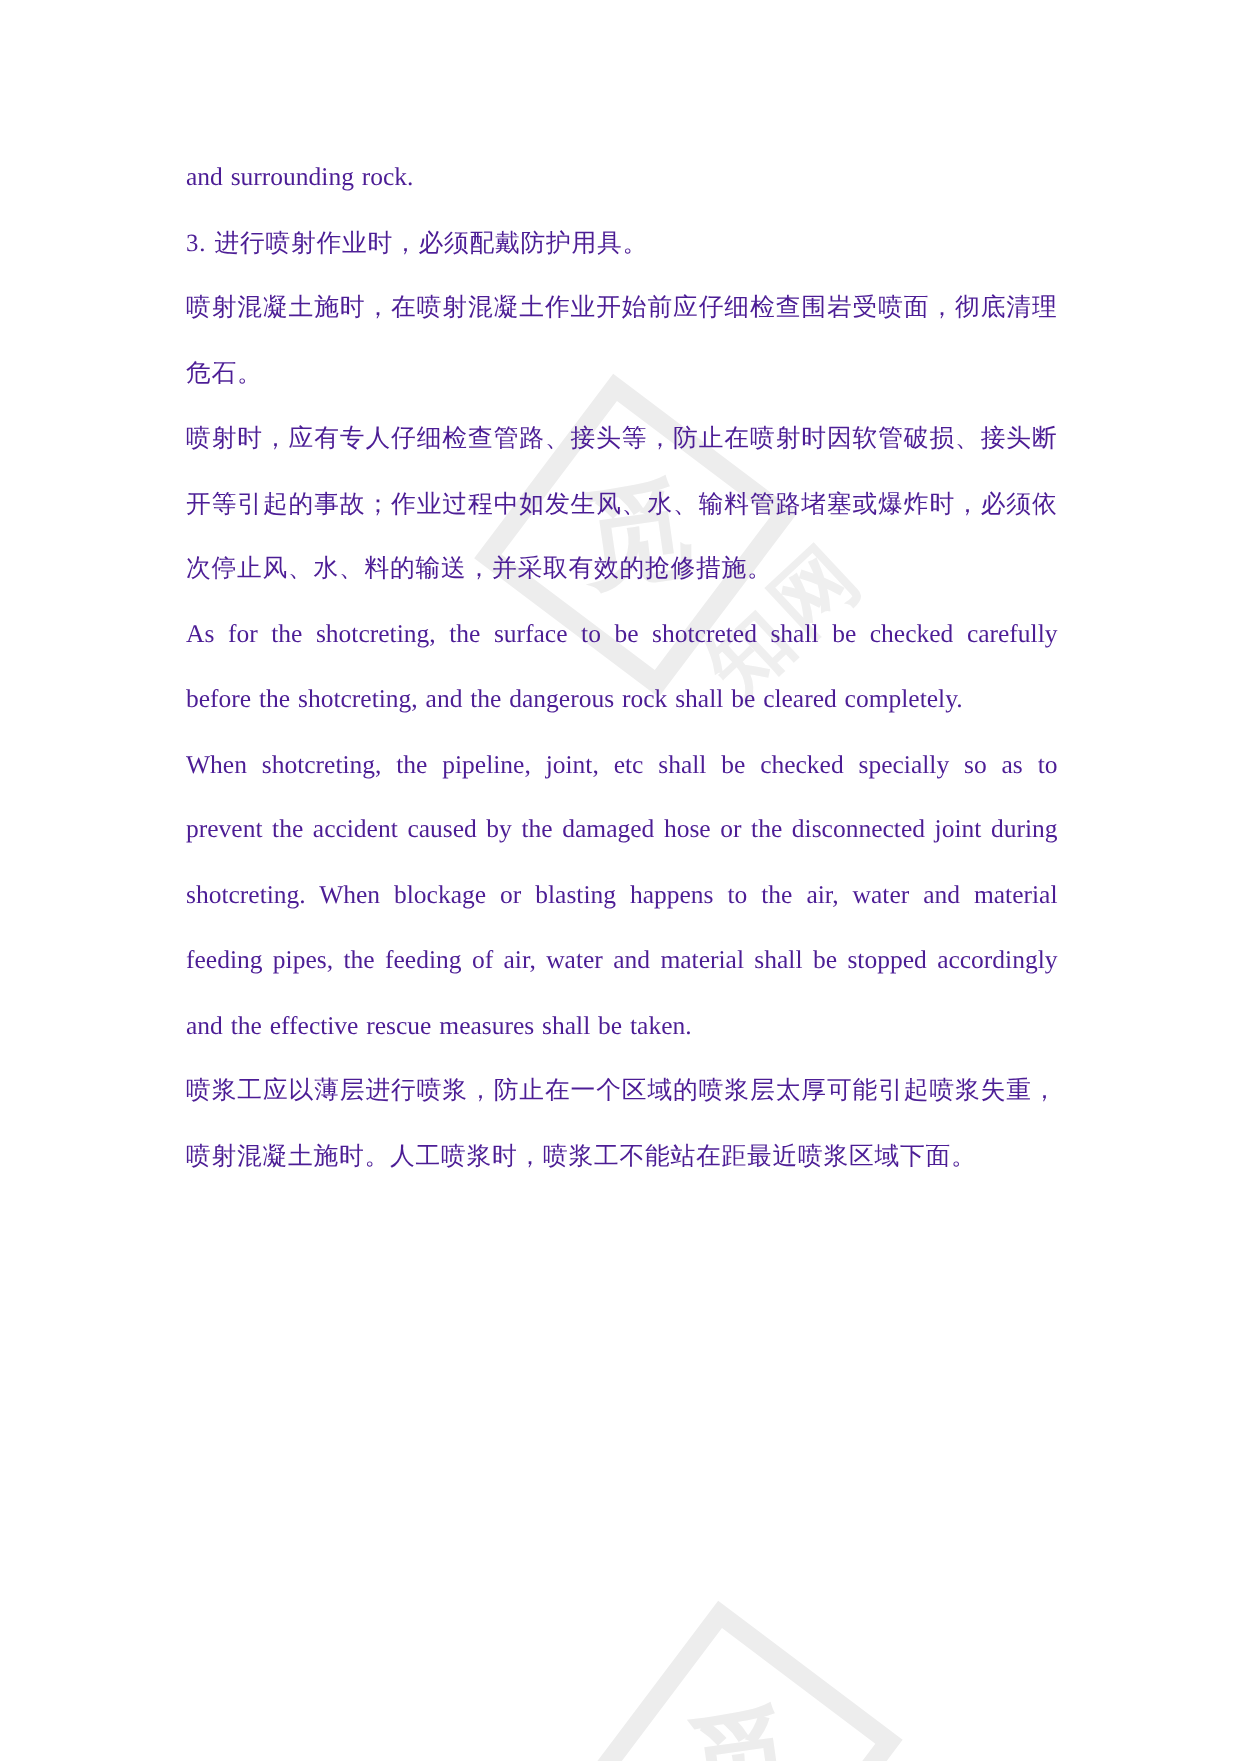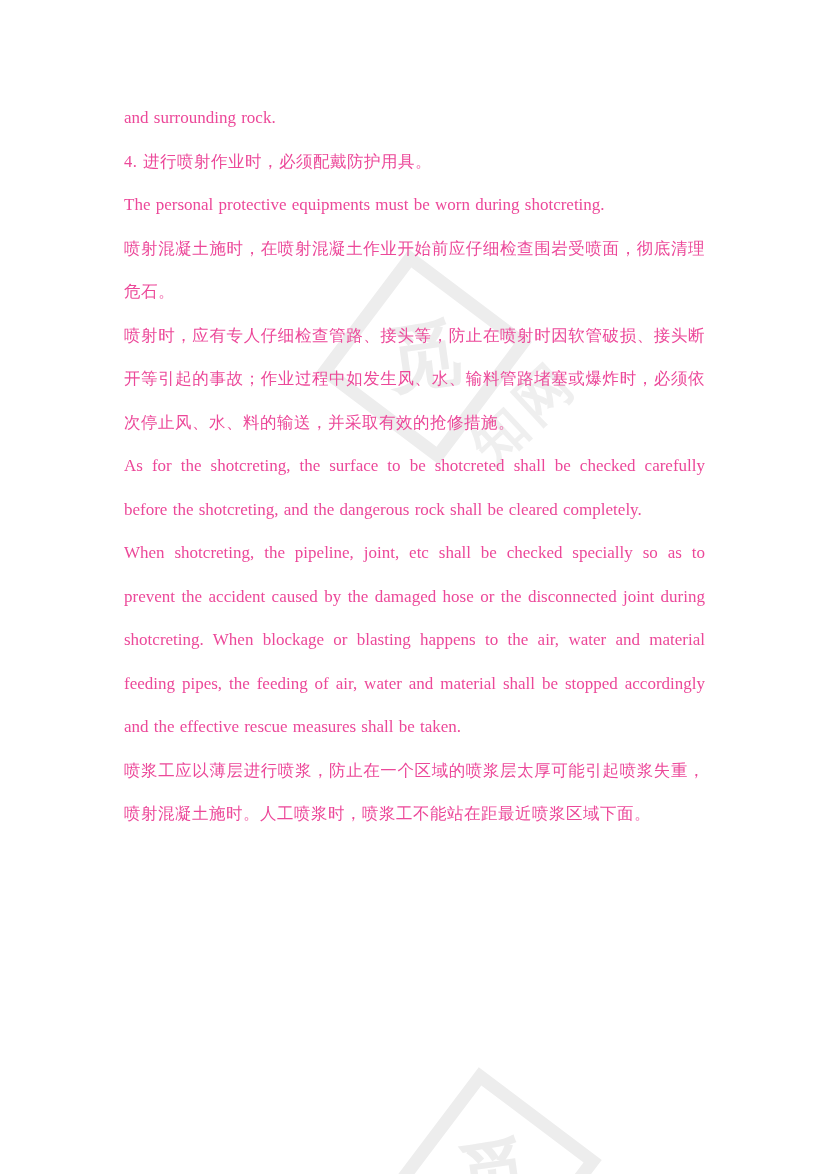--- a/index.html
+++ b/index.html
@@ -20,21 +20,21 @@
     z-index: 2;
     padding: 96px 125px 0 124px;
     color: #3a3a3a;
   }
   .para {
     margin: 0;
     font-size: 17px;
     line-height: 43.5px;
     text-align: justify;
     word-spacing: 1px;
-    color: #ec4899;
+    color: #4c1d95;
   }
   .para.zh {
     font-size: 16.5px;
     letter-spacing: 0.5px;
   }
   
   .watermark {
     position: absolute;
     z-index: 1;
     pointer-events: none;
@@ -96,22 +96,21 @@
     <div class="wm-inner">
       <div class="wm-diamond">
         <span class="wm-char">觅</span>
       </div>
       <div class="wm-side">知网</div>
     </div>
   </div>
 
   <div class="content">
     <p class="para en">and surrounding rock.</p>
-    <p class="para zh">4. 进行喷射作业时，必须配戴防护用具。</p>
-    <p class="para en">The personal protective equipments must be worn during shotcreting.</p>
+    <p class="para zh">3. 进行喷射作业时，必须配戴防护用具。</p>
     <p class="para zh">喷射混凝土施时，在喷射混凝土作业开始前应仔细检查围岩受喷面，彻底清理危石。</p>
     <p class="para zh">喷射时，应有专人仔细检查管路、接头等，防止在喷射时因软管破损、接头断开等引起的事故；作业过程中如发生风、水、输料管路堵塞或爆炸时，必须依次停止风、水、料的输送，并采取有效的抢修措施。</p>
     <p class="para en">As for the shotcreting, the surface to be shotcreted shall be checked carefully before the shotcreting, and the dangerous rock shall be cleared completely.</p>
     <p class="para en">When shotcreting, the pipeline, joint, etc shall be checked specially so as to prevent the accident caused by the damaged hose or the disconnected joint during shotcreting. When blockage or blasting happens to the air, water and material feeding pipes, the feeding of air, water and material shall be stopped accordingly and the effective rescue measures shall be taken.</p>
     <p class="para zh">喷浆工应以薄层进行喷浆，防止在一个区域的喷浆层太厚可能引起喷浆失重，喷射混凝土施时。人工喷浆时，喷浆工不能站在距最近喷浆区域下面。</p>
   </div>
 
 </div>
 
 </body></html>

